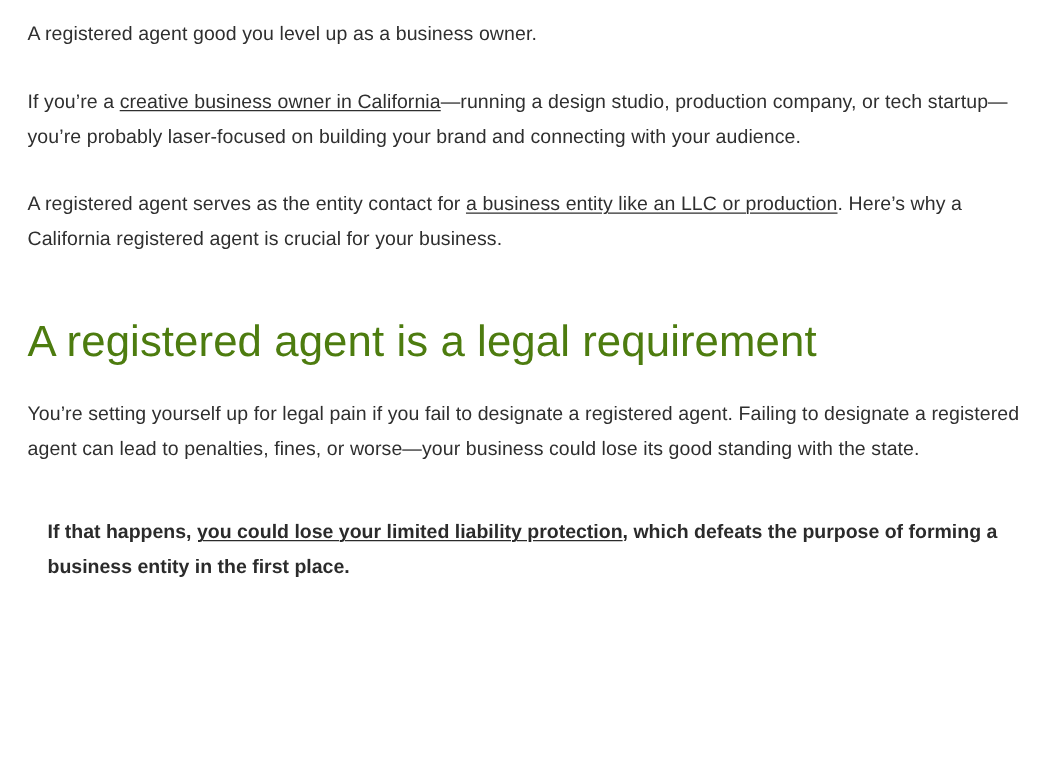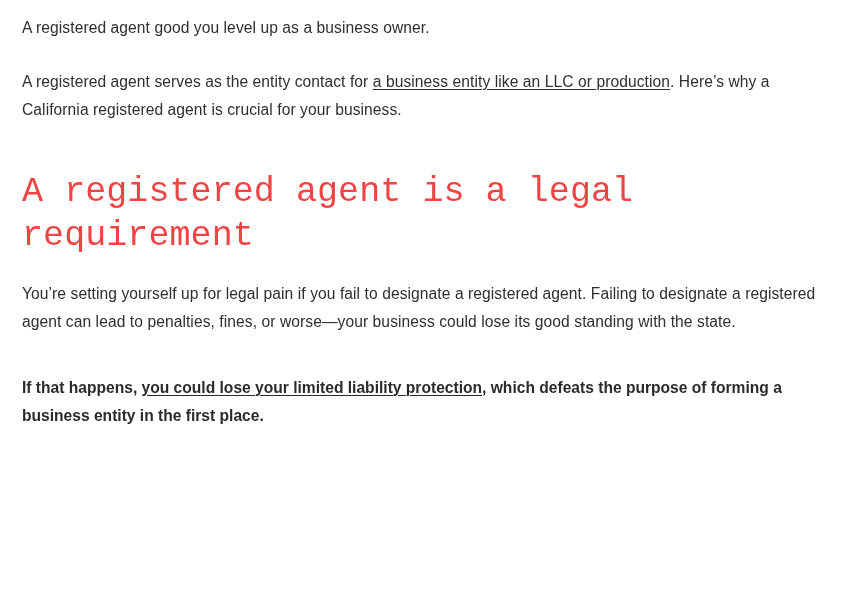--- a/index.html
+++ b/index.html
@@ -23,53 +23,54 @@
     margin: 0 0 26px 0;
     font-size: 15.6px;
     line-height: 28px;
     color: #2f2f2f;
     letter-spacing: 0.005em;
   }
   p.body-text.tight {
     margin-bottom: 38px;
   }
   h2.section-heading {
-    font-family: Liberation Mono, monospace;
+    font-family: Liberation Sans, sans-serif;
     font-size: 35px;
     font-weight: 400;
     line-height: 44px;
     margin: 46px 0 22px 0;
-    color: #ef4444;
+    color: #4d7c0f;
     letter-spacing: 0.002em;
   }
   a.inline-link {
     color: #2f2f2f;
     text-decoration: underline;
     text-underline-offset: 2px;
     text-decoration-thickness: 1px;
   }
   p.bold-note {
-    margin: 0;
+    margin: 16px;
     font-size: 15.6px;
     line-height: 28px;
     font-weight: bold;
     color: #2b2b2b;
   }
   p.bold-note a.inline-link {
     color: #2b2b2b;
     font-weight: bold;
   }
 </style>
 </head>
 <body>
 
 <div class="article">
 
   <p class="body-text"><span>A registered agent good you level up as a business owner.</span></p>
 
+  <p class="body-text"><span>If you’re a </span><a class="inline-link" href="#">creative business owner in California</a><span>—running a design studio, production company, or tech startup—you’re probably laser-focused on building your brand and connecting with your audience.</span></p>
 
 
   <p class="body-text"><span>A registered agent serves as the entity contact for </span><a class="inline-link" href="#">a business entity like an LLC or production</a><span>. Here’s why a California registered agent is crucial for your business.</span></p>
 
   <h2 class="section-heading">A registered agent is a legal requirement</h2>
 
 
   <p class="body-text tight"><span>You’re setting yourself up for legal pain if you fail to designate a registered agent. Failing to designate a registered agent can lead to penalties, fines, or worse—your business could lose its good standing with the state.</span></p>
 
   <p class="bold-note"><span>If that happens, </span><a class="inline-link" href="#">you could lose your limited liability protection</a><span>, which defeats the purpose of forming a business entity in the first place.</span></p>

